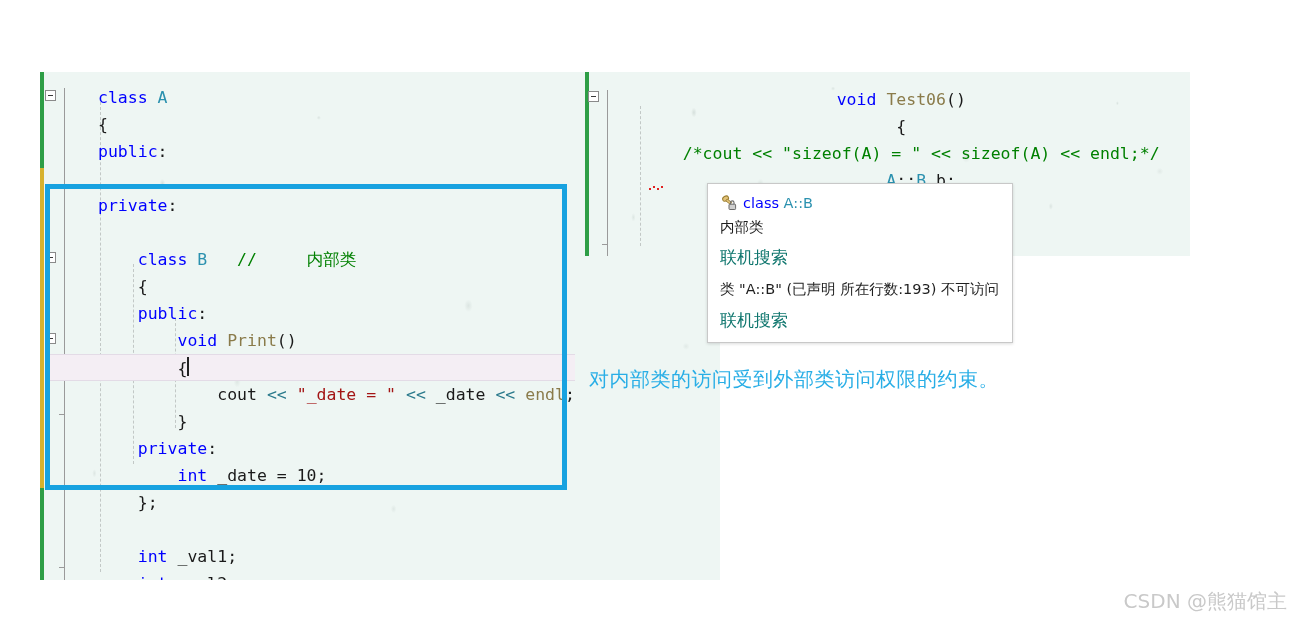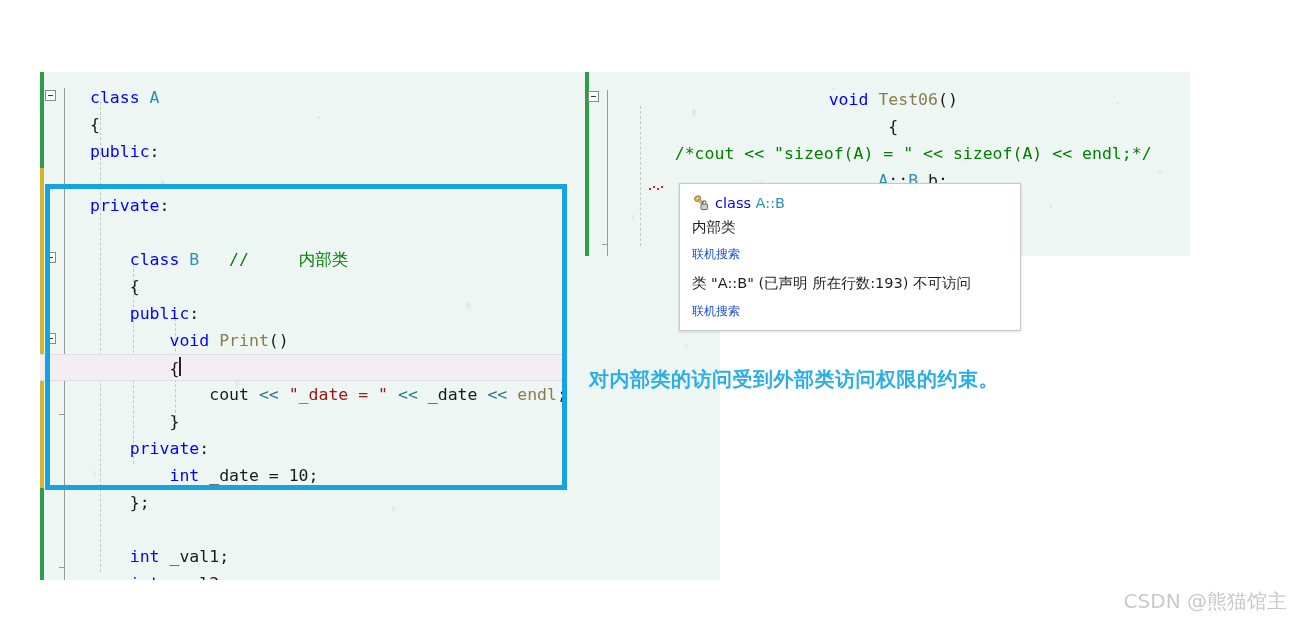--- a/index.html
+++ b/index.html
@@ -46,21 +46,21 @@
 
   
   .margin-line {
     position: absolute;
     width: 1px;
     background: #9a9a9a;
   }
 
   .code {
     position: absolute;
-    left: 0;
+    left: 8px;
     top: 0;
     font-family: "DejaVu Sans Mono", "Liberation Mono", monospace;
     font-size: 16.5px;
     line-height: 27px;
     white-space: pre;
     color: #1a1a1a;
   }
   .ln {
     position: relative;
     height: 27px;
@@ -123,52 +123,51 @@
     width: 522px;
     height: 306px;
     border: 5px solid #17a2e0;
     box-sizing: border-box;
     pointer-events: none;
   }
 
   
   #tooltip {
     position: absolute;
-    left: 679px;
+    left: 707px;
     top: 183px;
-    width: 342px;
+    width: 306px;
     background: #ffffff;
     border: 1px solid #c8c8c8;
     box-shadow: 0 1px 3px rgba(0,0,0,.14);
     padding: 8px 12px 10px 12px;
     box-sizing: border-box;
     font-family: "DejaVu Sans", "Liberation Sans", sans-serif;
     font-size: 14px;
     color: #1f1f1f;
   }
   .tt-row { display: flex; align-items: center; gap: 6px; margin: 2px 0 7px 0; }
   .tt-sig { font-size: 14.5px; }
   .tt-sig .kw2 { color: #0000ff; }
   .tt-sig .ty2 { color: #2b91af; }
   .tt-desc { margin: 0 0 9px 0; font-size: 14.5px; color: #1f1f1f; }
-  .tt-link { color: #1d4ed8; font-size: 12px; margin: 0 0 11px 0; cursor: pointer; }
+  .tt-link { color: #0f766e; font-size: 17px; margin: 0 0 11px 0; cursor: pointer; }
   .tt-err  { font-size: 14.5px; color: #1f1f1f; margin: 0 0 10px 0; }
   .tt-link.last { margin-bottom: 0; }
 
   
   #caption {
     position: absolute;
     left: 589px;
     top: 366px;
     font-family: "DejaVu Sans", "Liberation Sans", sans-serif;
     font-size: 20px;
     color: #29aee6;
     letter-spacing: .5px;
     white-space: nowrap;
-    font-weight: bold;
   }
 
   
   #watermark {
     position: absolute;
     right: 14px;
     bottom: 10px;
     font-family: "DejaVu Sans", "Liberation Sans", sans-serif;
     font-size: 20px;
     color: #c9c9c9;

